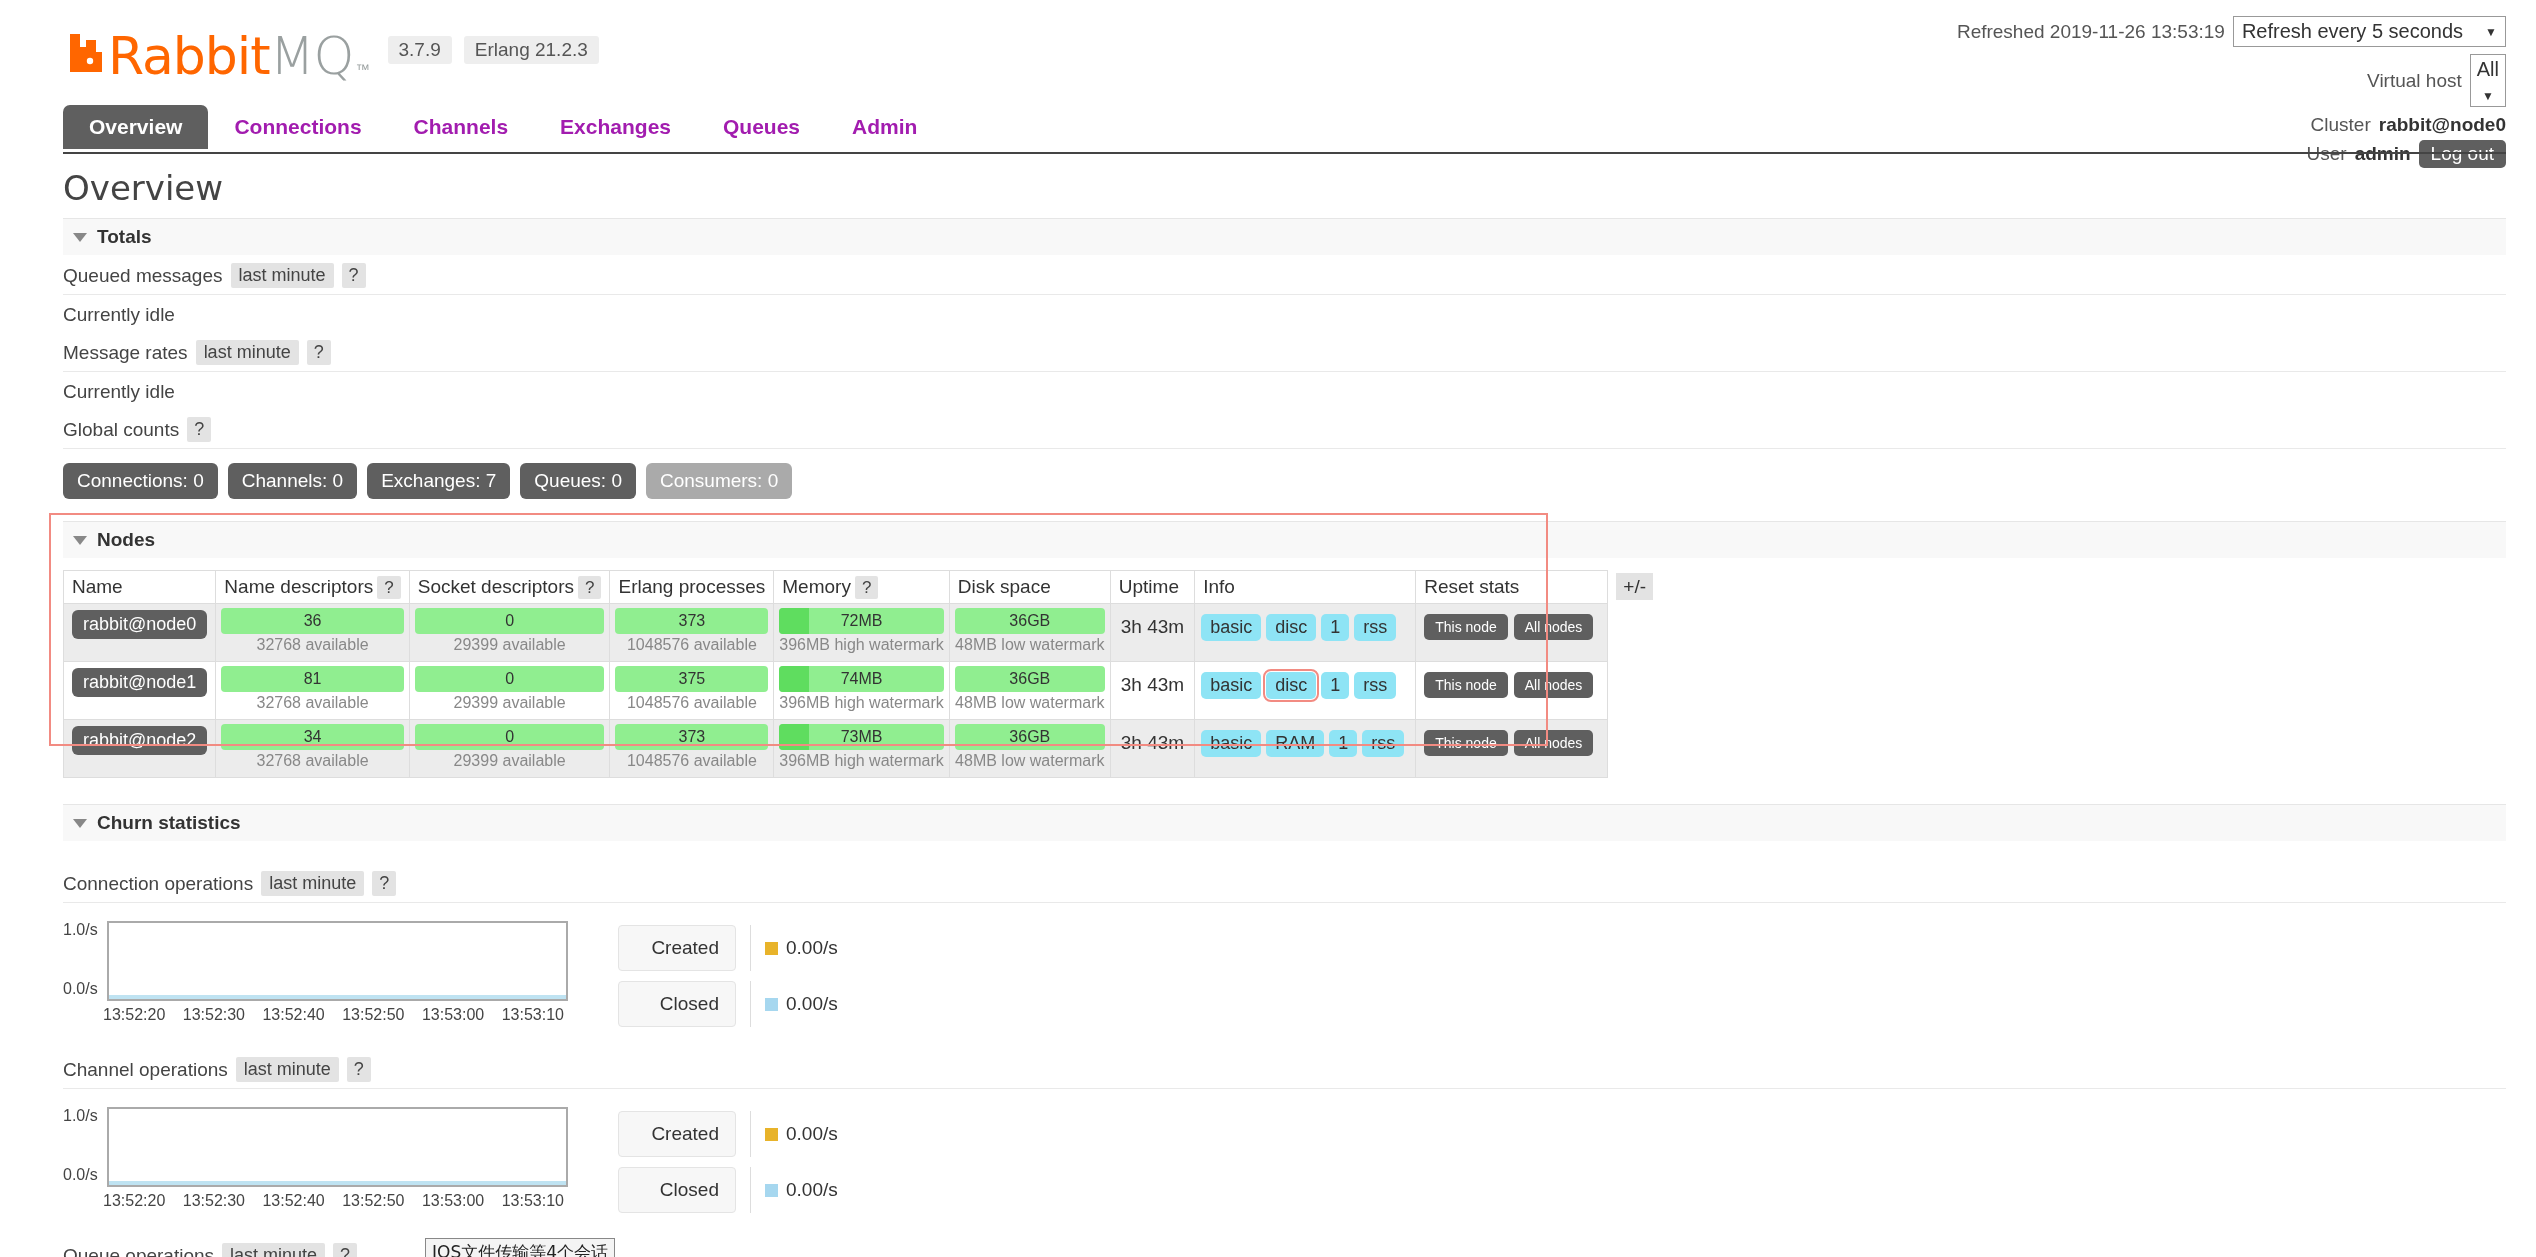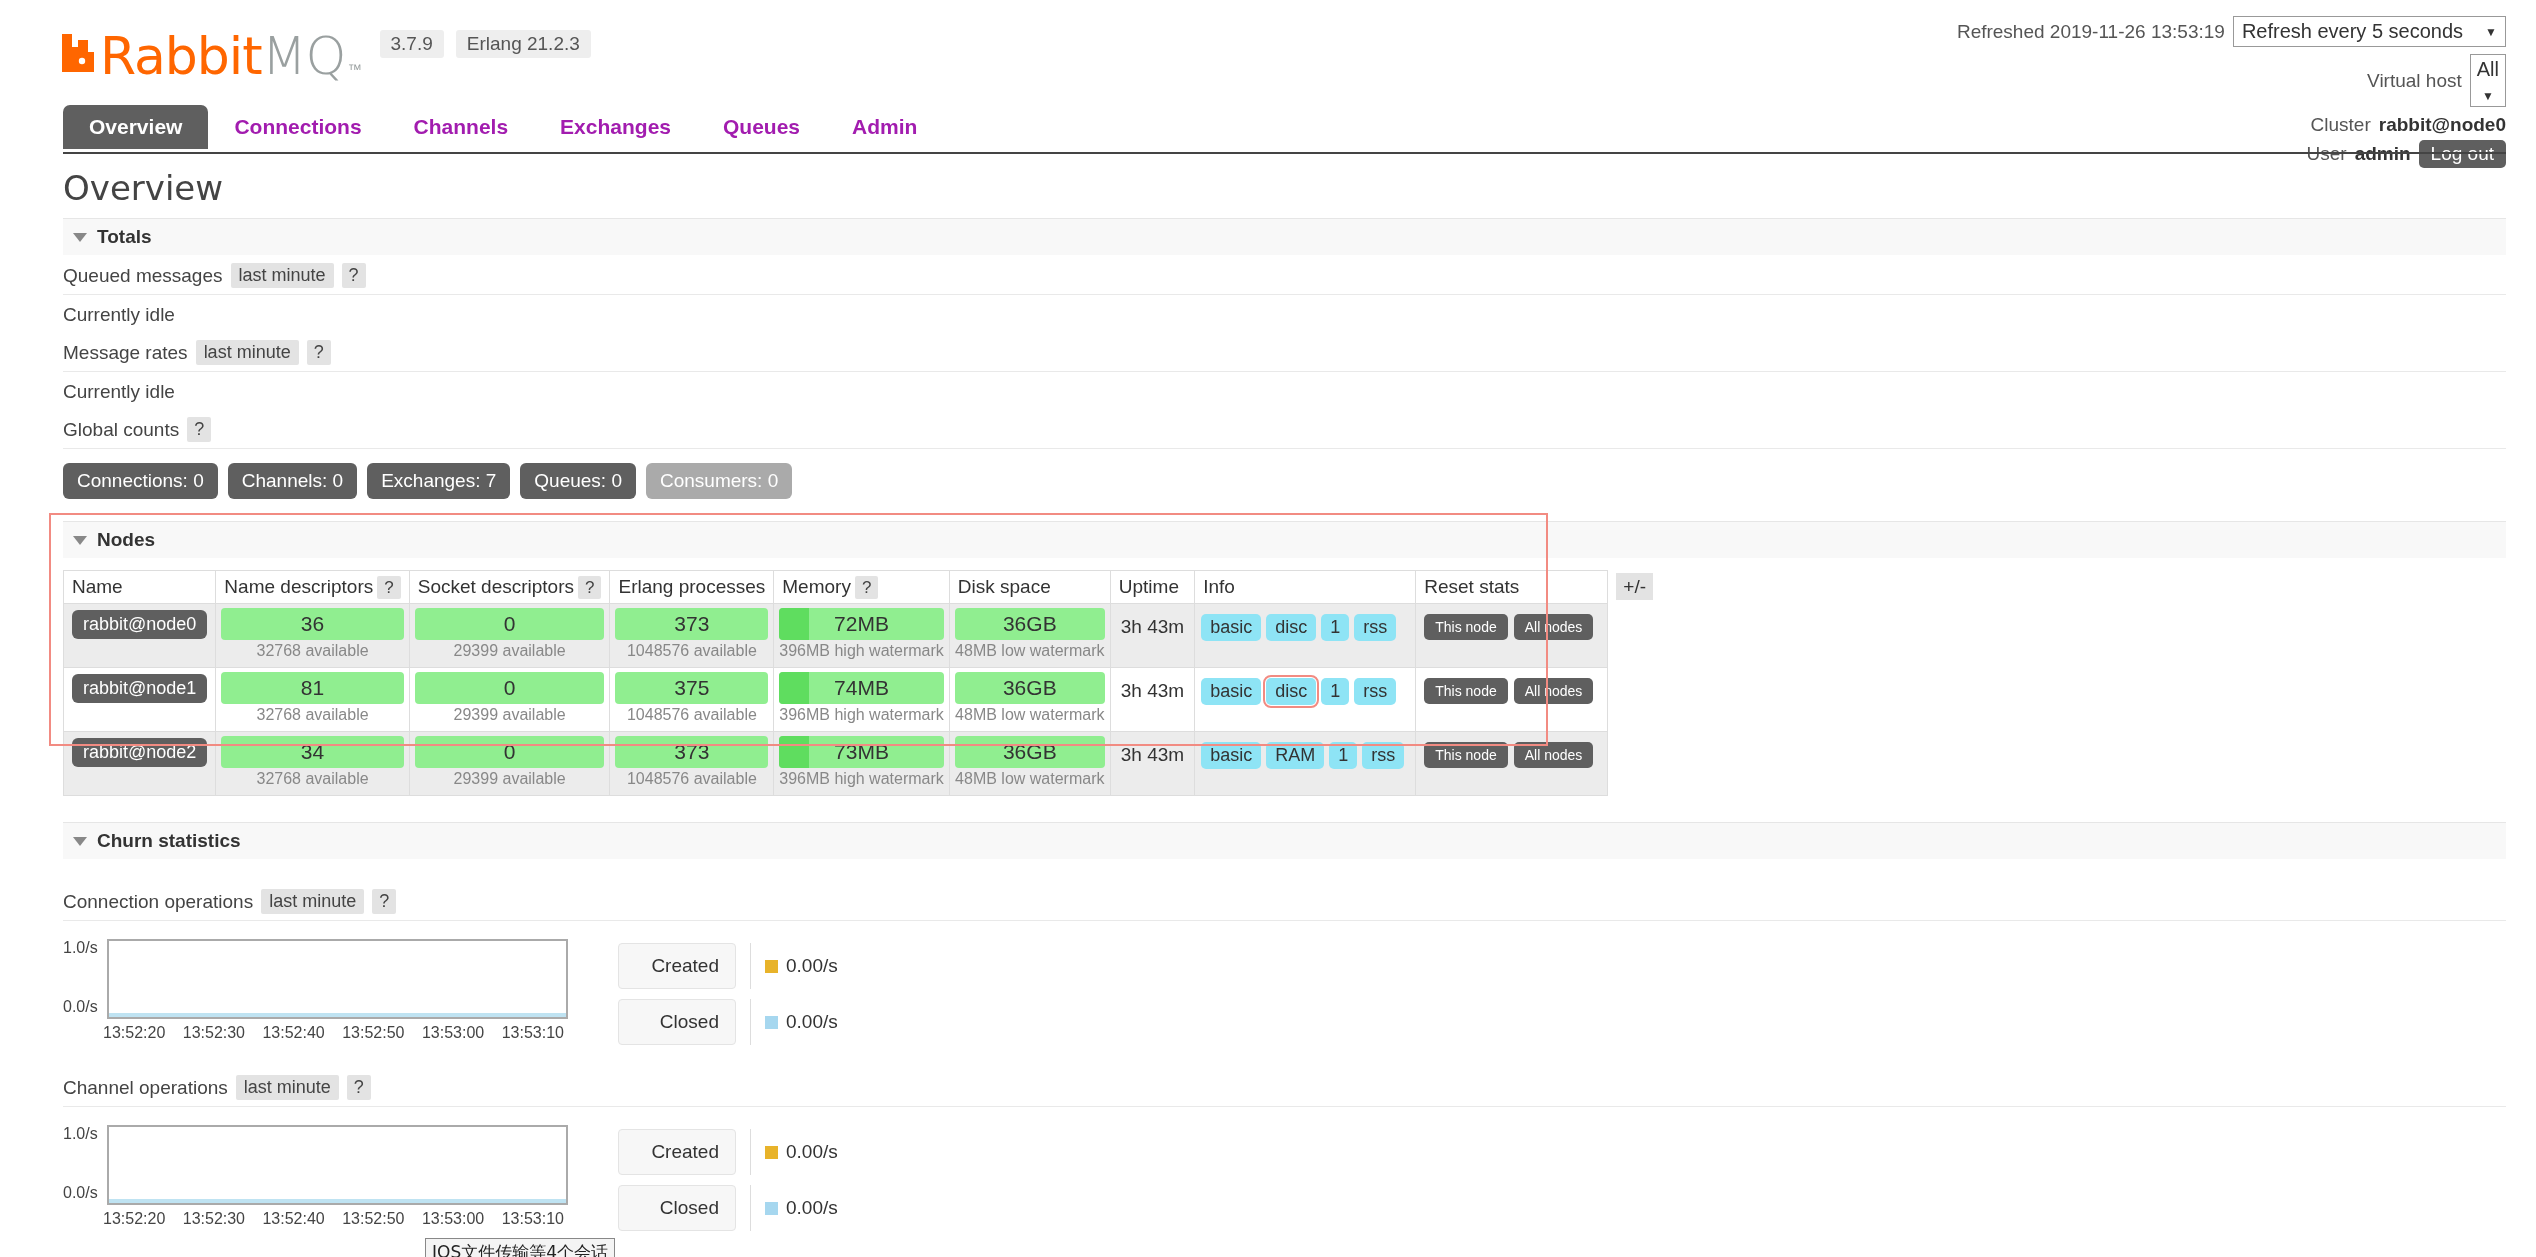--- a/index.html
+++ b/index.html
@@ -9,21 +9,21 @@
     background: #fff;
     font-family: "Liberation Sans", sans-serif;
     color: #444;
     overflow: hidden;
   }
   .page { position: relative; width: 2536px; height: 1257px; }
 
   
   .header { position: relative; height: 110px; padding: 0 28px; }
 
-  .logo-wrap { position: absolute; left: 60px; top: 30px; display: flex; align-items: flex-start; gap: 18px; }
+  .logo-wrap { position: absolute; left: 68px; top: 30px; display: flex; align-items: center; gap: 18px; }
   .logo { display: flex; align-items: baseline; }
   .logo-mark { width: 36px; height: 44px; position: relative; margin-right: 4px; }
   .logo-rabbit { font-size: 52px; font-weight: 400; color: #f60; letter-spacing: -1px; line-height: 44px; font-family: "DejaVu Sans", sans-serif; }
   .logo-mq { font-size: 52px; font-weight: 300; color: #9aa0a0; letter-spacing: -1px; line-height: 44px; font-family: "DejaVu Sans", sans-serif; }
   .logo-tm { font-size: 14px; color: #9aa0a0; margin-left: 2px; }
   .ver-badge { background: #eee; color: #555; font-size: 19px; padding: 3px 11px; border-radius: 3px; }
   .ver-row { display: flex; gap: 12px; align-items: center; padding-bottom: 8px; }
 
   .hdr-right { position: absolute; right: 30px; top: 16px; text-align: right; font-size: 19px; color: #555; }
   .hdr-line { display: flex; justify-content: flex-end; align-items: center; gap: 8px; margin-bottom: 7px; }
@@ -91,21 +91,21 @@
   table.nodes td { border: 1px solid #ddd; padding: 0; vertical-align: top; }
   tr.r-alt td { background: #ececec; }
   tr.r-white td { background: #fff; }
   .td-pad { padding: 4px 5px 3px 5px; }
   .namecell { padding: 6px 8px; }
   .node-badge {
     display: inline-block; background: #5f5f5f; color: #fff; font-size: 18px;
     padding: 4px 11px; border-radius: 6px; cursor: pointer;
   }
   .bar {
-    background: #90ee90; border-radius: 4px; text-align: center; font-size: 21px;
+    background: #90ee90; border-radius: 4px; text-align: center; font-size: 16px;
     color: #333; padding: 4px 0; position: relative; overflow: hidden; min-width: 150px;
   }
   .bar .fill { position: absolute; left: 0; top: 0; bottom: 0; background: #5fdd5f; }
   .bar .lbl { position: relative; }
   .subtext { text-align: center; font-size: 16px; color: #888; padding: 2px 0 4px 0; }
   .uptime { font-size: 19px; color: #333; text-align: center; padding: 12px 10px; white-space: nowrap; }
   .infocell { padding: 10px 6px; white-space: nowrap; }
   .ibadge {
     display: inline-block; background: #8ee4f5; color: #333; font-size: 18px;
     padding: 3px 9px; border-radius: 5px; margin-right: 5px; cursor: pointer;

